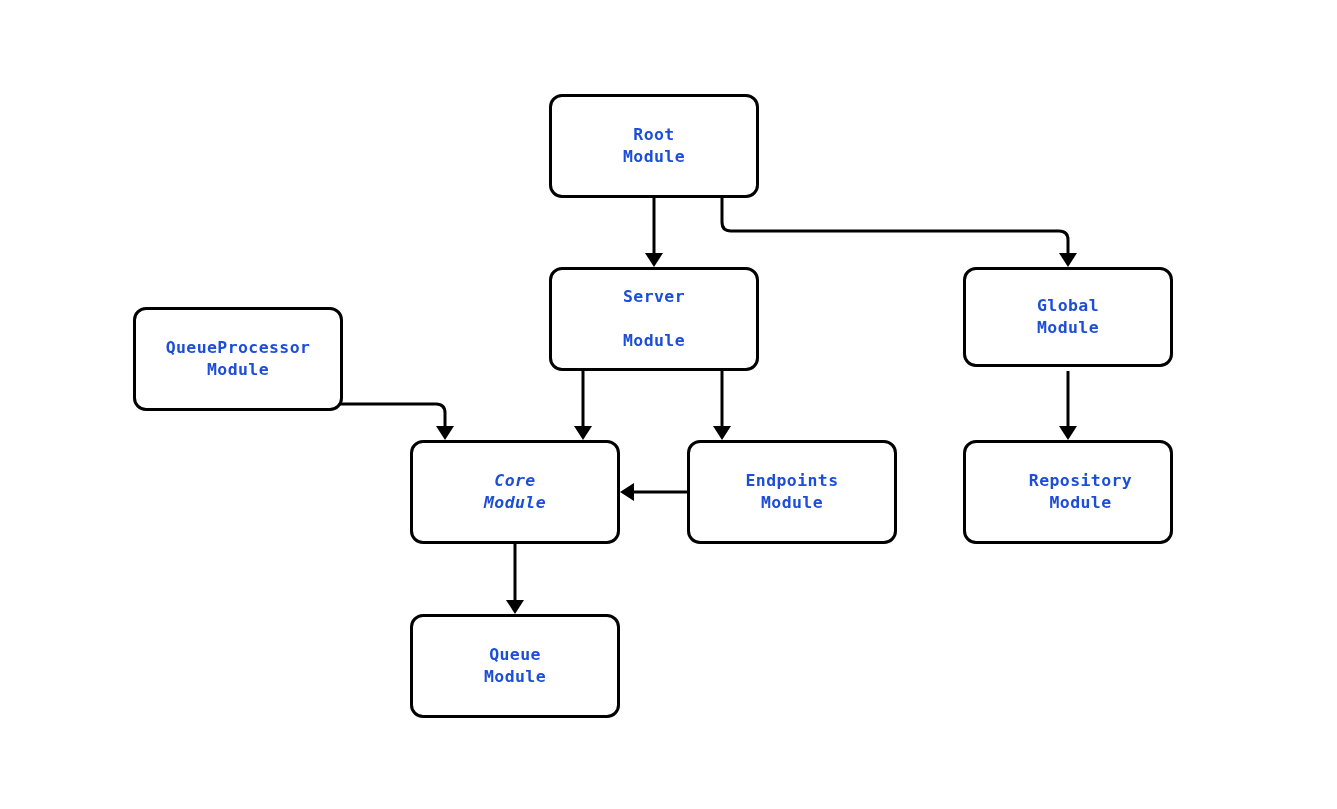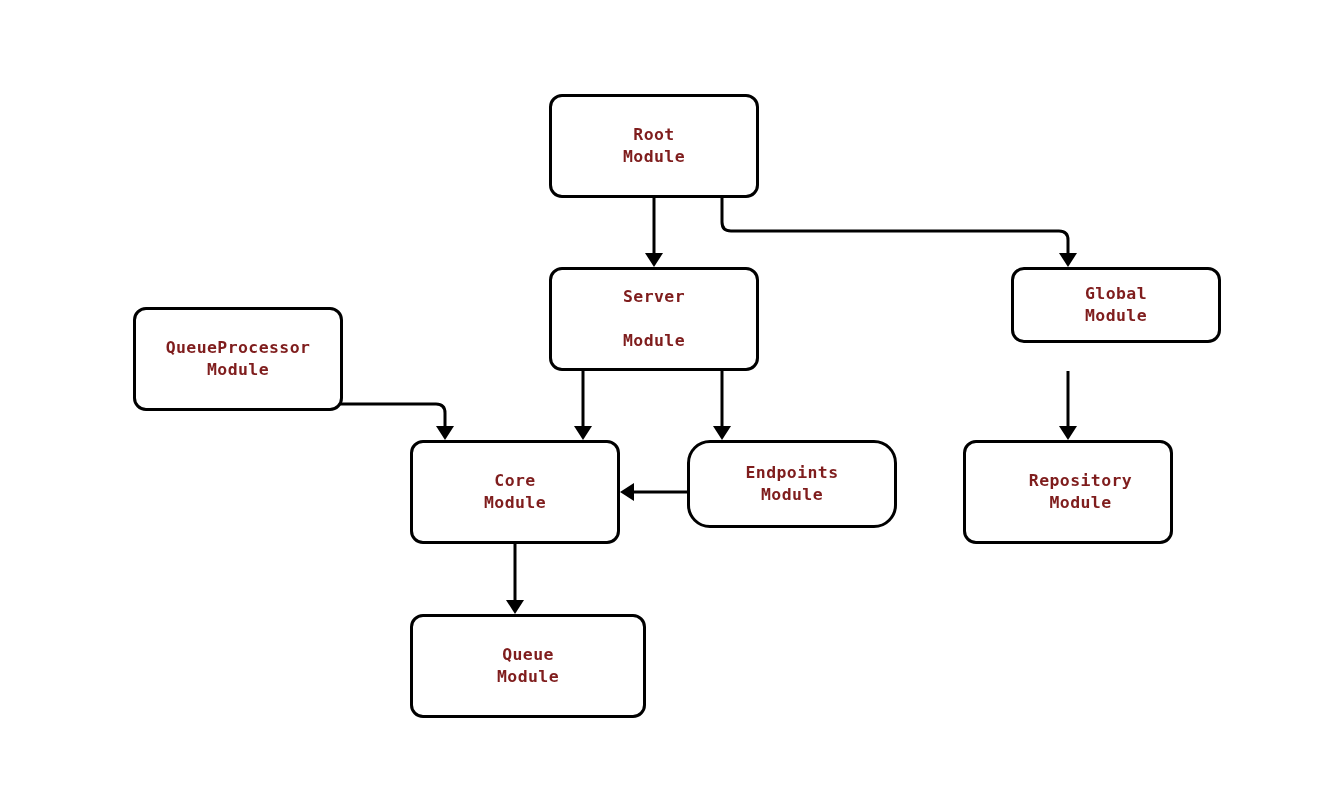--- a/index.html
+++ b/index.html
@@ -35,21 +35,21 @@
     display: flex;
     flex-direction: column;
     align-items: center;
     justify-content: center;
     z-index: 2;
   }
   .node-line {
     font-family: "DejaVu Sans Mono", "Liberation Mono", monospace;
     font-size: 16.5px;
     font-weight: bold;
-    color: #7f1d1d;
+    color: #1d4ed8;
     line-height: 22px;
     letter-spacing: 0.4px;
     white-space: pre;
     text-align: center;
   }
 </style>
 </head>
 <body>
 
 <div id="diagram-canvas">
@@ -97,38 +97,38 @@
   <div class="node" style="left: 133px; top: 267px; width: 210px; height: 104px; border-width: 3px; border-color: rgb(0, 0, 0); border-radius: 13px; background: rgb(255, 255, 255); margin-top: 40px;">
     <span class="node-line">QueueProcessor</span>
     <span class="node-line">Module</span>
   </div>
 
   <div class="node" style="left: 549px; top: 267px; width: 210px; height: 104px; border-width: 3px; border-color: rgb(0, 0, 0); border-radius: 13px; background: rgb(255, 255, 255); gap: 22px;">
     <span class="node-line">Server</span>
     <span class="node-line">Module</span>
   </div>
 
-  <div class="node" style="left: 1011px; top: 267px; width: 210px; height: 76px; border-width: 3px; border-color: rgb(0, 0, 0); border-radius: 13px; background: rgb(255, 255, 255);">
+  <div class="node" style="left: 963px; top: 267px; width: 210px; height: 100px; border-width: 3px; border-color: rgb(0, 0, 0); border-radius: 13px; background: rgb(255, 255, 255);">
     <span class="node-line">Global</span>
     <span class="node-line">Module</span>
   </div>
 
-  <div class="node" style="left: 410px; top: 440px; width: 210px; height: 104px; border-width: 3px; border-color: rgb(0, 0, 0); border-radius: 13px; background: rgb(255, 255, 255);">
+  <div class="node" style="left: 410px; top: 440px; width: 210px; height: 104px; border-width: 3px; border-color: rgb(0, 0, 0); border-radius: 13px; background: rgb(255, 255, 255); font-style: italic;">
     <span class="node-line">Core</span>
     <span class="node-line">Module</span>
   </div>
 
-  <div class="node" style="left: 687px; top: 440px; width: 210px; height: 88px; border-width: 3px; border-color: rgb(0, 0, 0); border-radius: 23px; background: rgb(255, 255, 255);">
+  <div class="node" style="left: 687px; top: 440px; width: 210px; height: 104px; border-width: 3px; border-color: rgb(0, 0, 0); border-radius: 13px; background: rgb(255, 255, 255);">
     <span class="node-line">Endpoints</span>
     <span class="node-line">Module</span>
   </div>
 
   <div class="node" style="left: 963px; top: 440px; width: 210px; height: 104px; border-width: 3px; border-color: rgb(0, 0, 0); border-radius: 13px; background: rgb(255, 255, 255); padding-left: 25px;">
     <span class="node-line">Repository</span>
     <span class="node-line">Module</span>
   </div>
 
-  <div class="node" style="left: 410px; top: 614px; width: 236px; height: 104px; border-width: 3px; border-color: rgb(0, 0, 0); border-radius: 13px; background: rgb(255, 255, 255);">
+  <div class="node" style="left: 410px; top: 614px; width: 210px; height: 104px; border-width: 3px; border-color: rgb(0, 0, 0); border-radius: 13px; background: rgb(255, 255, 255);">
     <span class="node-line">Queue</span>
     <span class="node-line">Module</span>
   </div>
 
 </div>
 
 </body></html>

